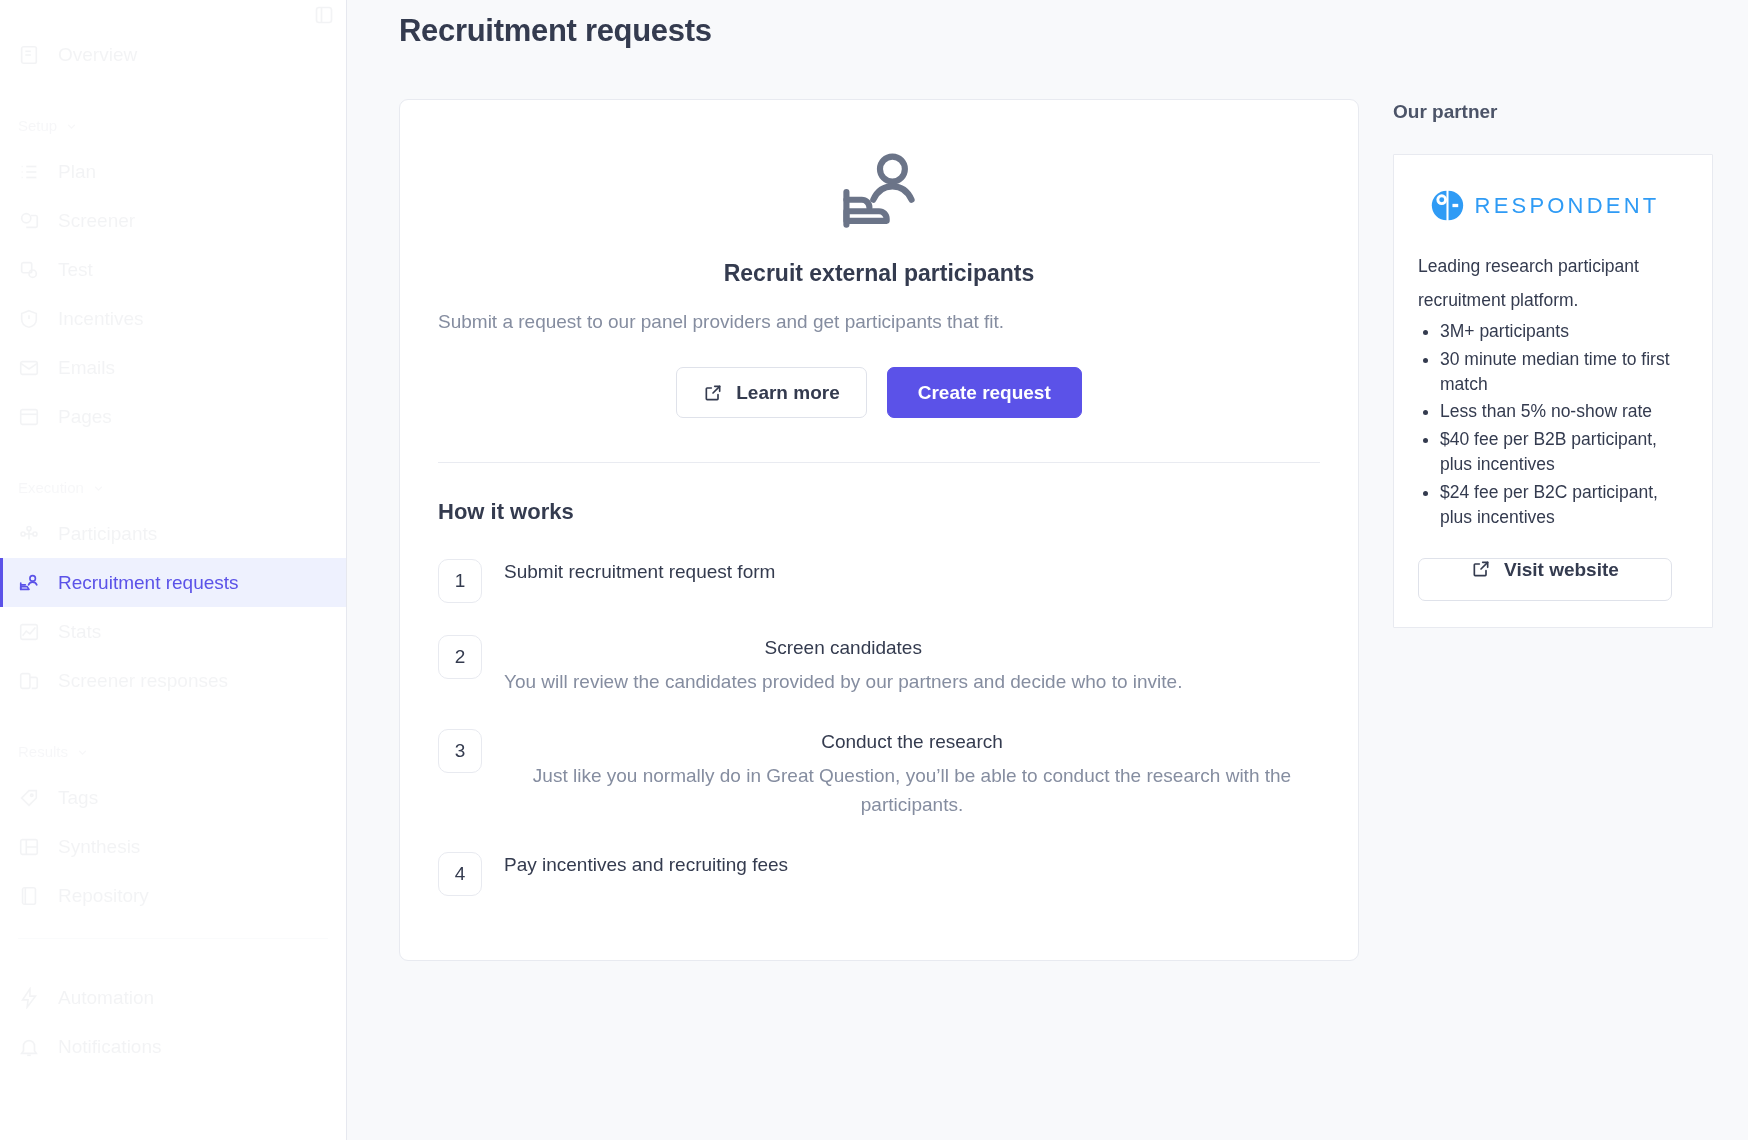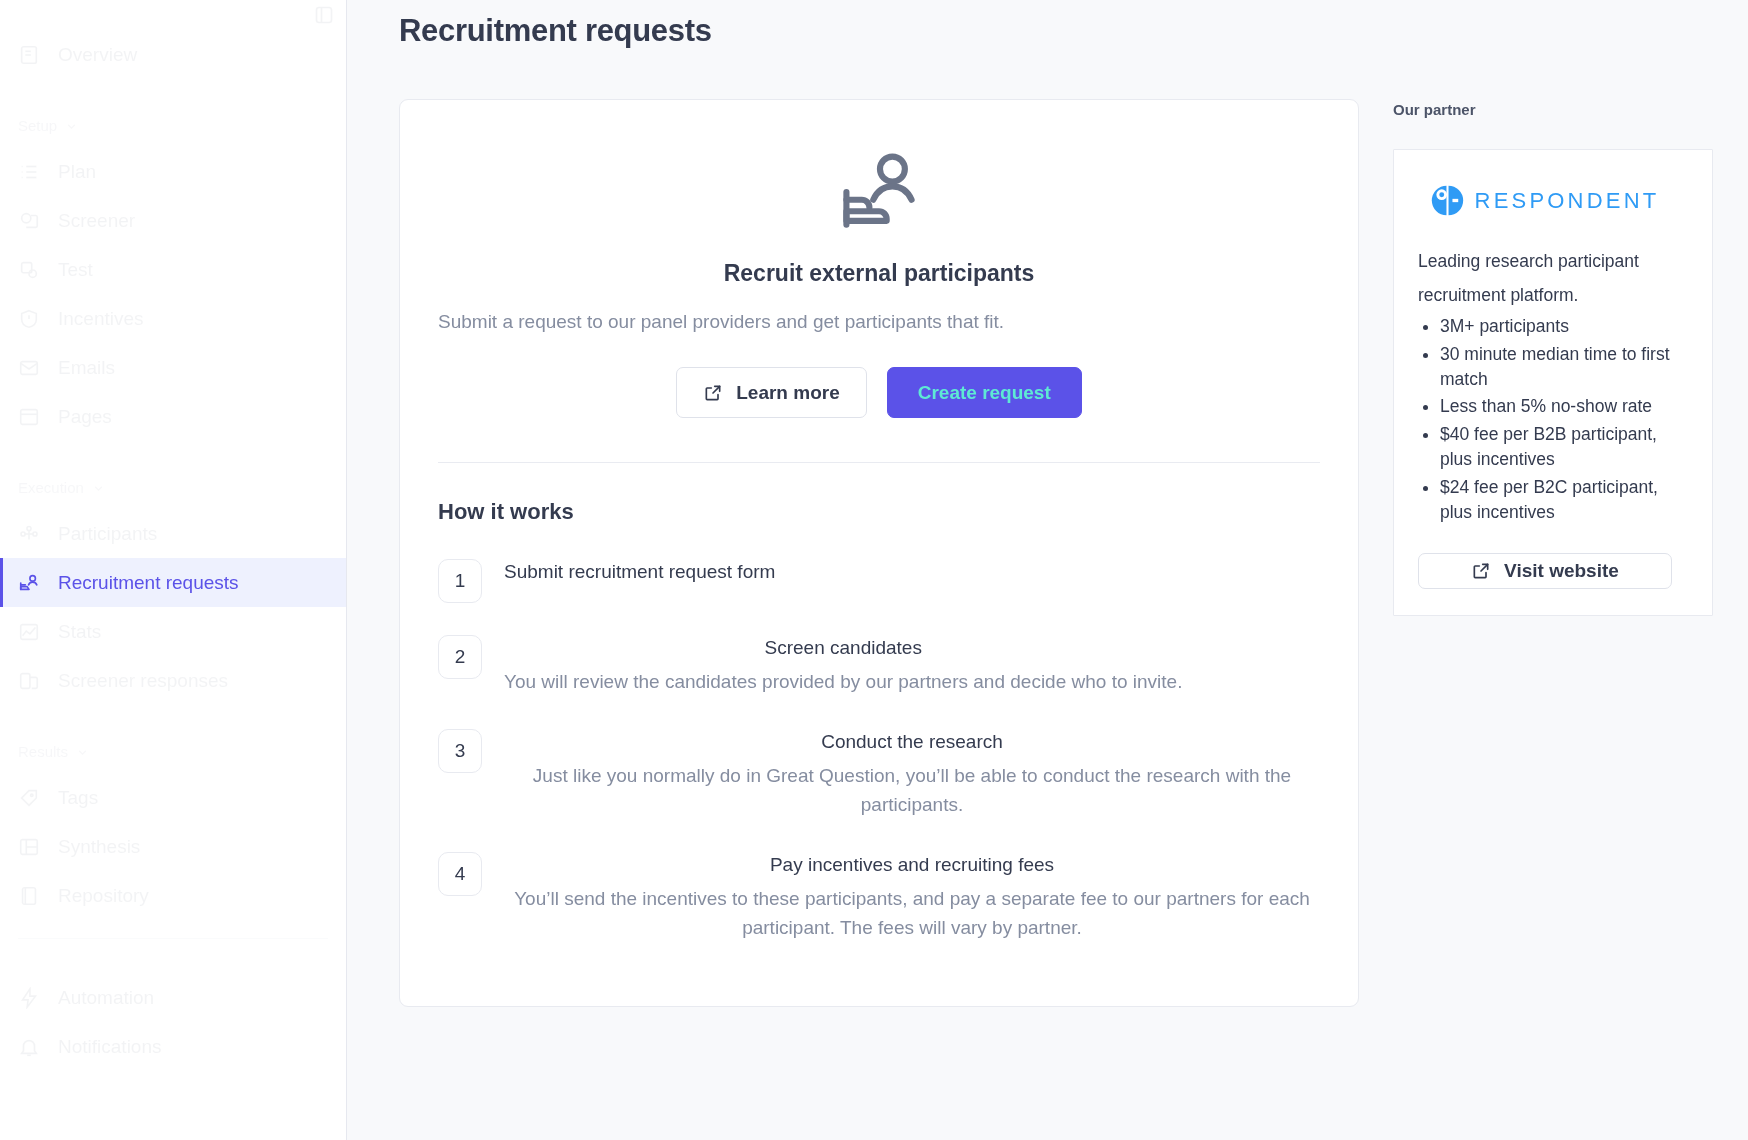--- a/index.html
+++ b/index.html
@@ -136,21 +136,21 @@
   }
   .btn-secondary {
     background: #ffffff;
     border: 1px solid #dfe2ea;
     color: #343b4f;
     font-weight: bold;
   }
   .btn-primary {
     background: #5b52e8;
     border: 1px solid #5b52e8;
-    color: #5eead4;
+    color: #ffffff;
     font-weight: bold;
     padding: 14px 30px;
   }
   .ext-icon { width: 20px; height: 20px; display:block; }
   .hr { border-top: 1px solid #e9ebf1; margin: 0 0 36px 0; }
 
   .hiw-title {
     font-size: 22px; font-weight: bold; color: #343b4f;
     margin-bottom: 34px;
   }
@@ -172,21 +172,21 @@
   .step-head {
     font-size: 19px; color: #343b4f; margin-bottom: 9px;
   }
   .step-desc {
     font-size: 19px; color: #858da0; line-height: 1.52; max-width: 820px;
   }
 
   
   .partner-col { flex: 0 0 320px; padding-top: 2px; }
   .partner-label {
-    font-size: 15px; font-weight: bold; color: #4c5costume;
+    font-size: 19px; font-weight: bold; color: #4c5costume;
     color: #4c5468;
     margin-bottom: 31px;
   }
   .partner-card {
     background: #ffffff;
     border: 1px solid #e8eaf0;
     border-radius: 1px;
     padding: 28px 40px 26px 24px;
   }
   .logo-row {
@@ -210,22 +210,22 @@
     list-style: disc;
     padding-left: 22px;
     margin: 0 0 28px 0;
   }
   .partner-bullets li {
     font-size: 17.5px; color: #343b4f; line-height: 1.45;
     margin-bottom: 2px;
   }
   .visit-btn {
     width: 100%;
-    height: 36px;
-    display: flex; align-items: center; justify-content: center; gap: 13px;
+    height: 43px;
+    display: flex; align-items: flex-start; justify-content: center; gap: 13px;
     border: 1px solid #dfe2ea;
     border-radius: 7px;
     background: #ffffff;
     color: #343b4f;
     font-size: 19px;
     font-weight: bold;
     cursor: pointer;
   }
 </style>
 </head>
@@ -502,21 +502,20 @@
           <div class="step-body">
             <div class="step-head">Conduct the research</div>
             <div class="step-desc">Just like you normally do in Great Question, you’ll be able to conduct the research with the participants.</div>
           </div>
         </div>
 
         <div class="step">
           <div class="step-num">4</div>
           <div class="step-body">
             <div class="step-head">Pay incentives and recruiting fees</div>
-            <div class="step-desc">You’ll send the incentives to these participants, and pay a separate fee to our partners for each participant. The fees will vary by partner.</div>
           </div>
         </div>
 
       </section>
 
       <aside class="partner-col">
         <div class="partner-label">Our partner</div>
 
         <div class="partner-card">
           <div class="logo-row">

